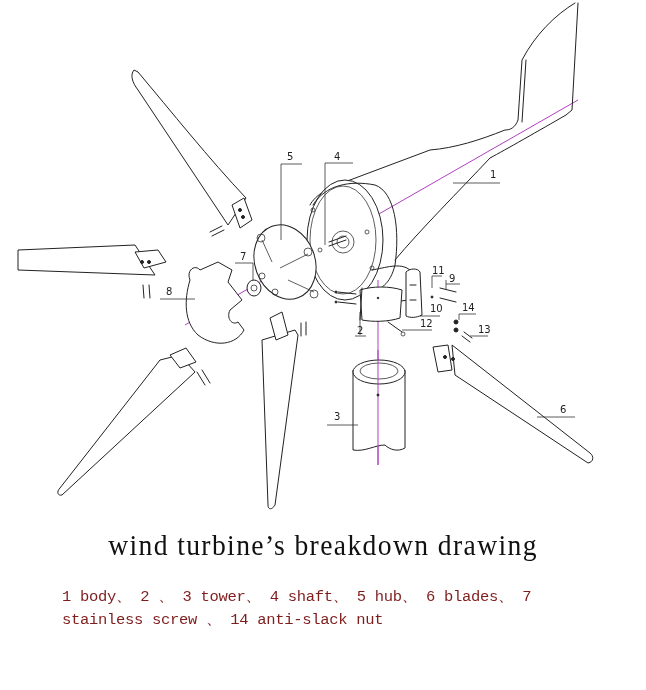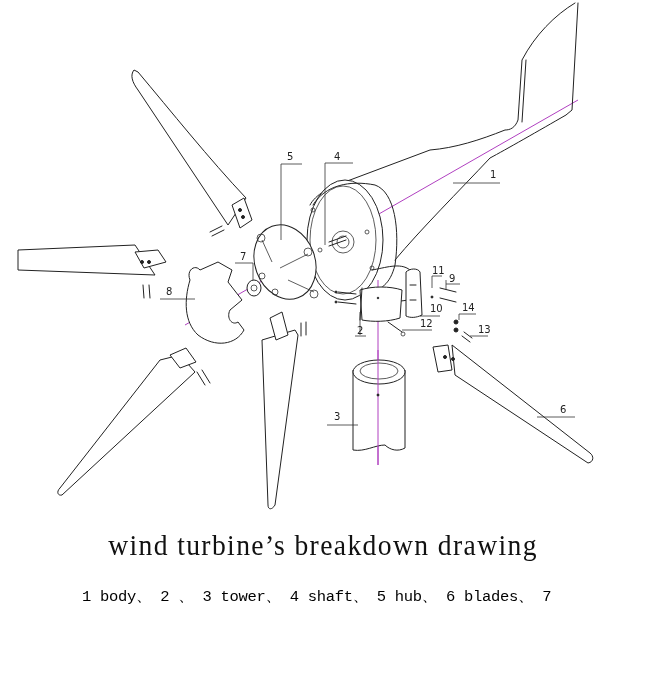--- a/index.html
+++ b/index.html
@@ -5,21 +5,21 @@
   html, body { margin: 0; padding: 0; background: #ffffff; }
   body { width: 646px; height: 690px; position: relative; overflow: hidden; font-family: "DejaVu Serif", serif; color: #1a1a1a; }
   #drawing { position: absolute; left: 0; top: 0; width: 646px; height: 520px; }
   .ln { fill: none; stroke: #222; stroke-width: 1; stroke-linejoin: round; stroke-linecap: round; }
   .thin { fill: none; stroke: #333; stroke-width: 0.8; }
   .axis { fill: none; stroke: #b040c0; stroke-width: 1; }
   .fillw { fill: #fff; stroke: #222; stroke-width: 1; stroke-linejoin: round; }
   .dark { fill: #222; stroke: #222; stroke-width: 1; }
   .lbl { font-family: "DejaVu Sans", sans-serif; font-size: 10px; fill: #222; }
   #title { position: absolute; left: 0; width: 646px; top: 528px; text-align: center; font-family: "Liberation Serif", serif; font-size: 30px; letter-spacing: 1.5px; color: #111; transform: scaleX(0.92); transform-origin: center; }
-  #legend { position: absolute; left: 62px; top: 586px; width: 560px; font-family: "Liberation Mono", monospace; font-size: 15.5px; line-height: 22.5px; color: #000000; letter-spacing: -0.3px; margin-left: 20px; }
+  #legend { position: absolute; left: 62px; top: 586px; width: 560px; font-family: "Liberation Mono", monospace; font-size: 15.5px; line-height: 22.5px; color: #7f1d1d; letter-spacing: -0.3px; }
   #legend span { white-space: nowrap; }
 </style>
 </head>
 <body>
 
 <svg id="drawing" viewBox="0 0 646 520" xmlns="http://www.w3.org/2000/svg">
 
   <line class="axis" x1="578" y1="100" x2="185" y2="325"></line>
   <line class="axis" x1="378" y1="280" x2="378" y2="465"></line>
 
@@ -186,13 +186,14 @@
   <g>
     <line class="thin" x1="327" y1="425" x2="358" y2="425"></line>
     <text class="lbl" x="334" y="420">3</text>
   </g>
 </svg>
 
 <div id="title">wind turbine’s breakdown drawing</div>
 
 <div id="legend">
   <div><span>1 body、 2 、 3 tower、 4 shaft、 5 hub、 6 blades、 7</span></div>
+  <div><span>stainless screw 、 14 anti-slack nut</span></div>
 </div>
 
 </body></html>

